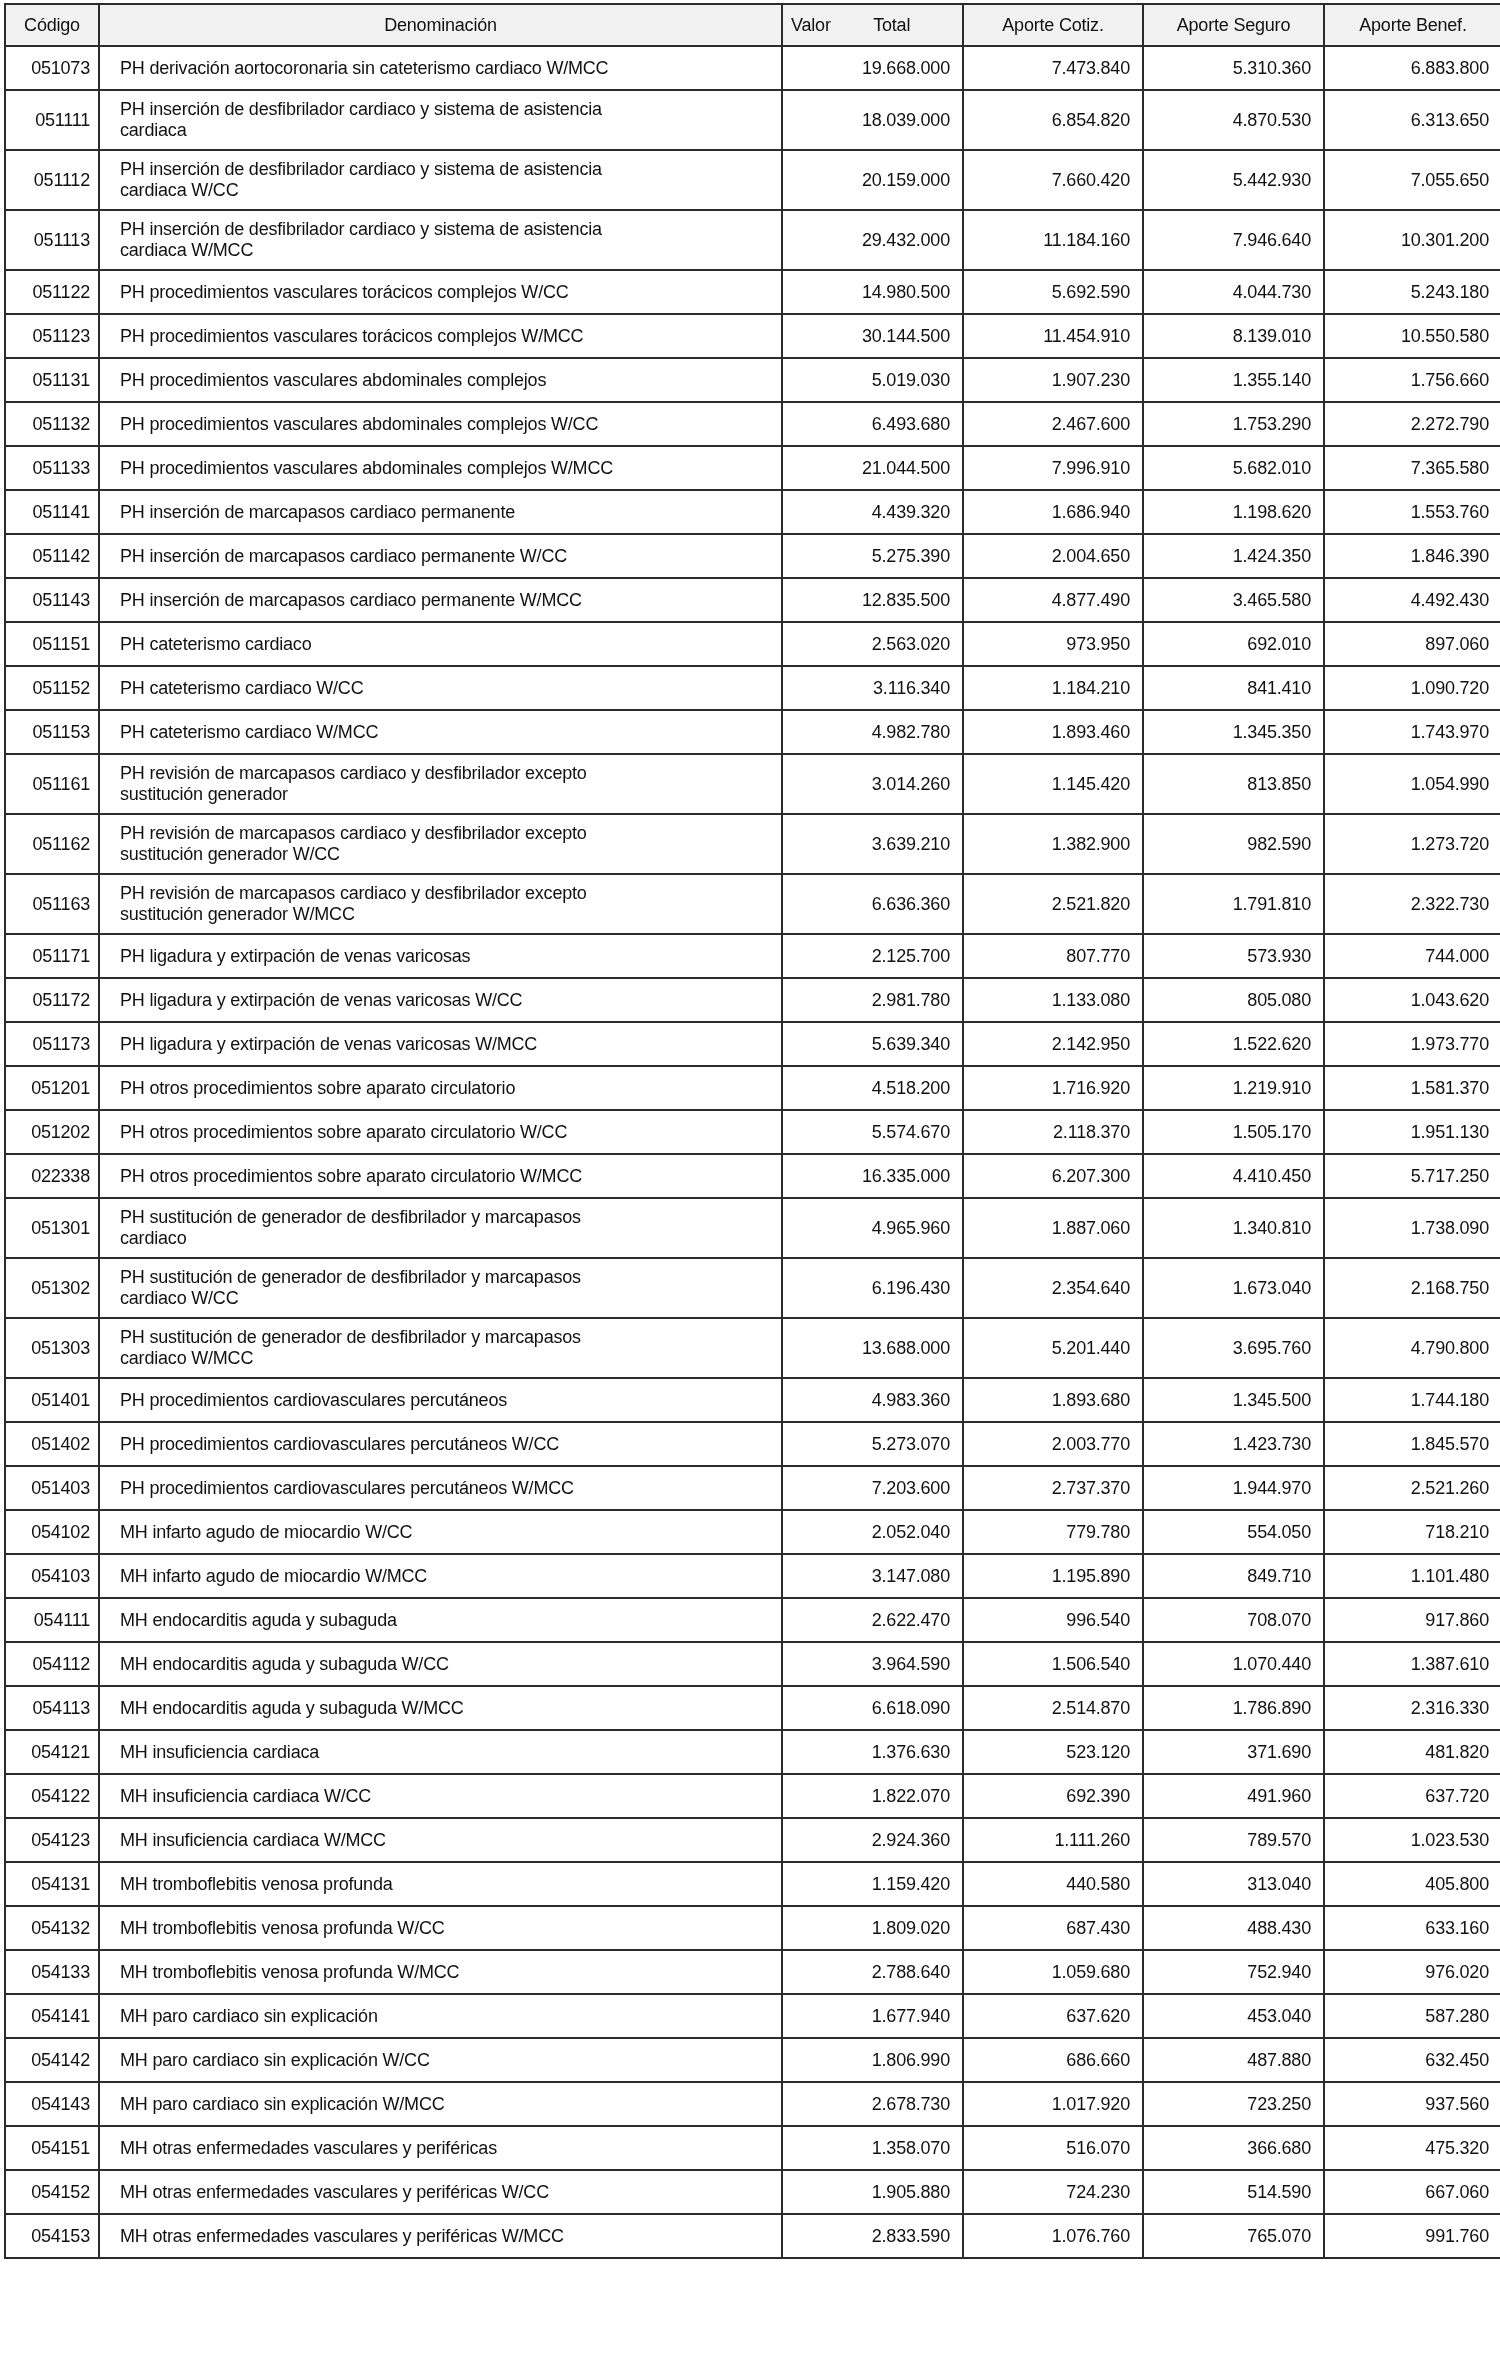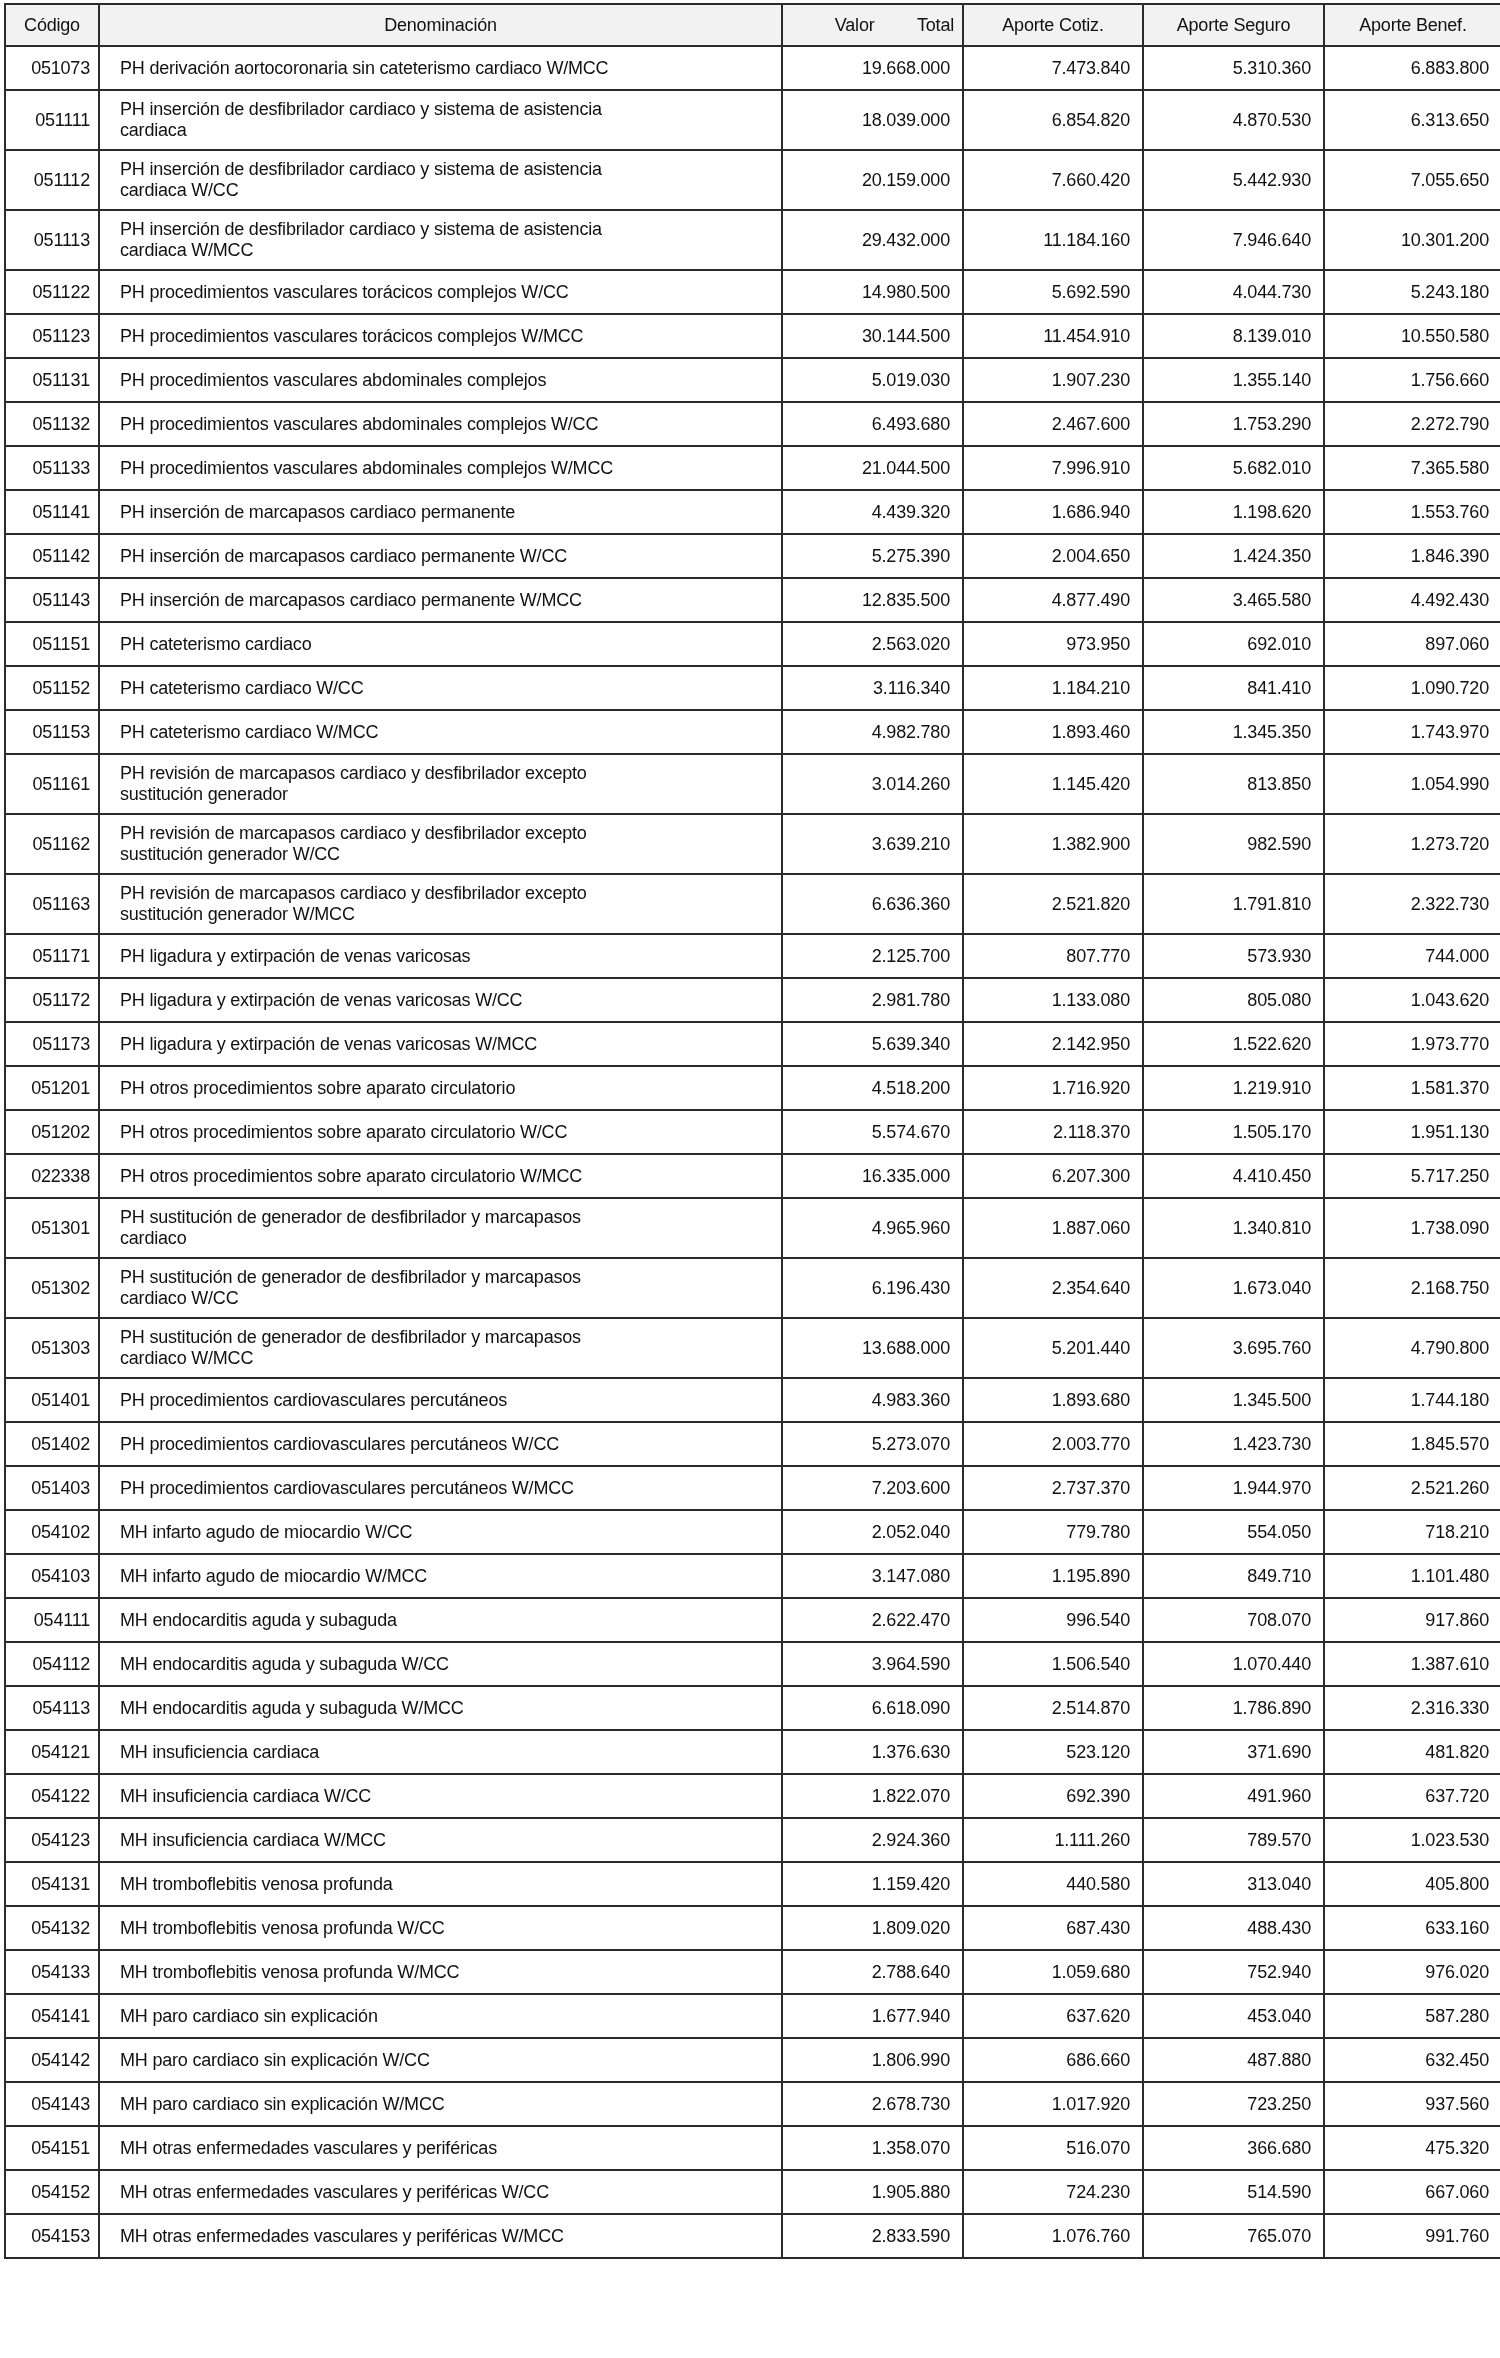--- a/index.html
+++ b/index.html
@@ -26,21 +26,21 @@
     vertical-align: middle;
     line-height: 21px;
     overflow: hidden;
   }
   thead th {
     background: #f2f2f2;
     font-weight: normal;
     height: 40px;
     text-align: center;
   }
-  th.hv { text-align: right; word-spacing: 38px; }
+  th.hv { text-align: left; word-spacing: 38px; }
   tbody tr { height: 44px; }
   tbody tr.dbl { height: 60px; }
   td.code { text-align: right; padding-left: 6px; }
   td.den { text-align: left; white-space: pre-line; padding-left: 20px; }
   td.num { text-align: right; padding-right: 12px; }
 </style>
 </head>
 <body>
 
 <div class="wrap">

